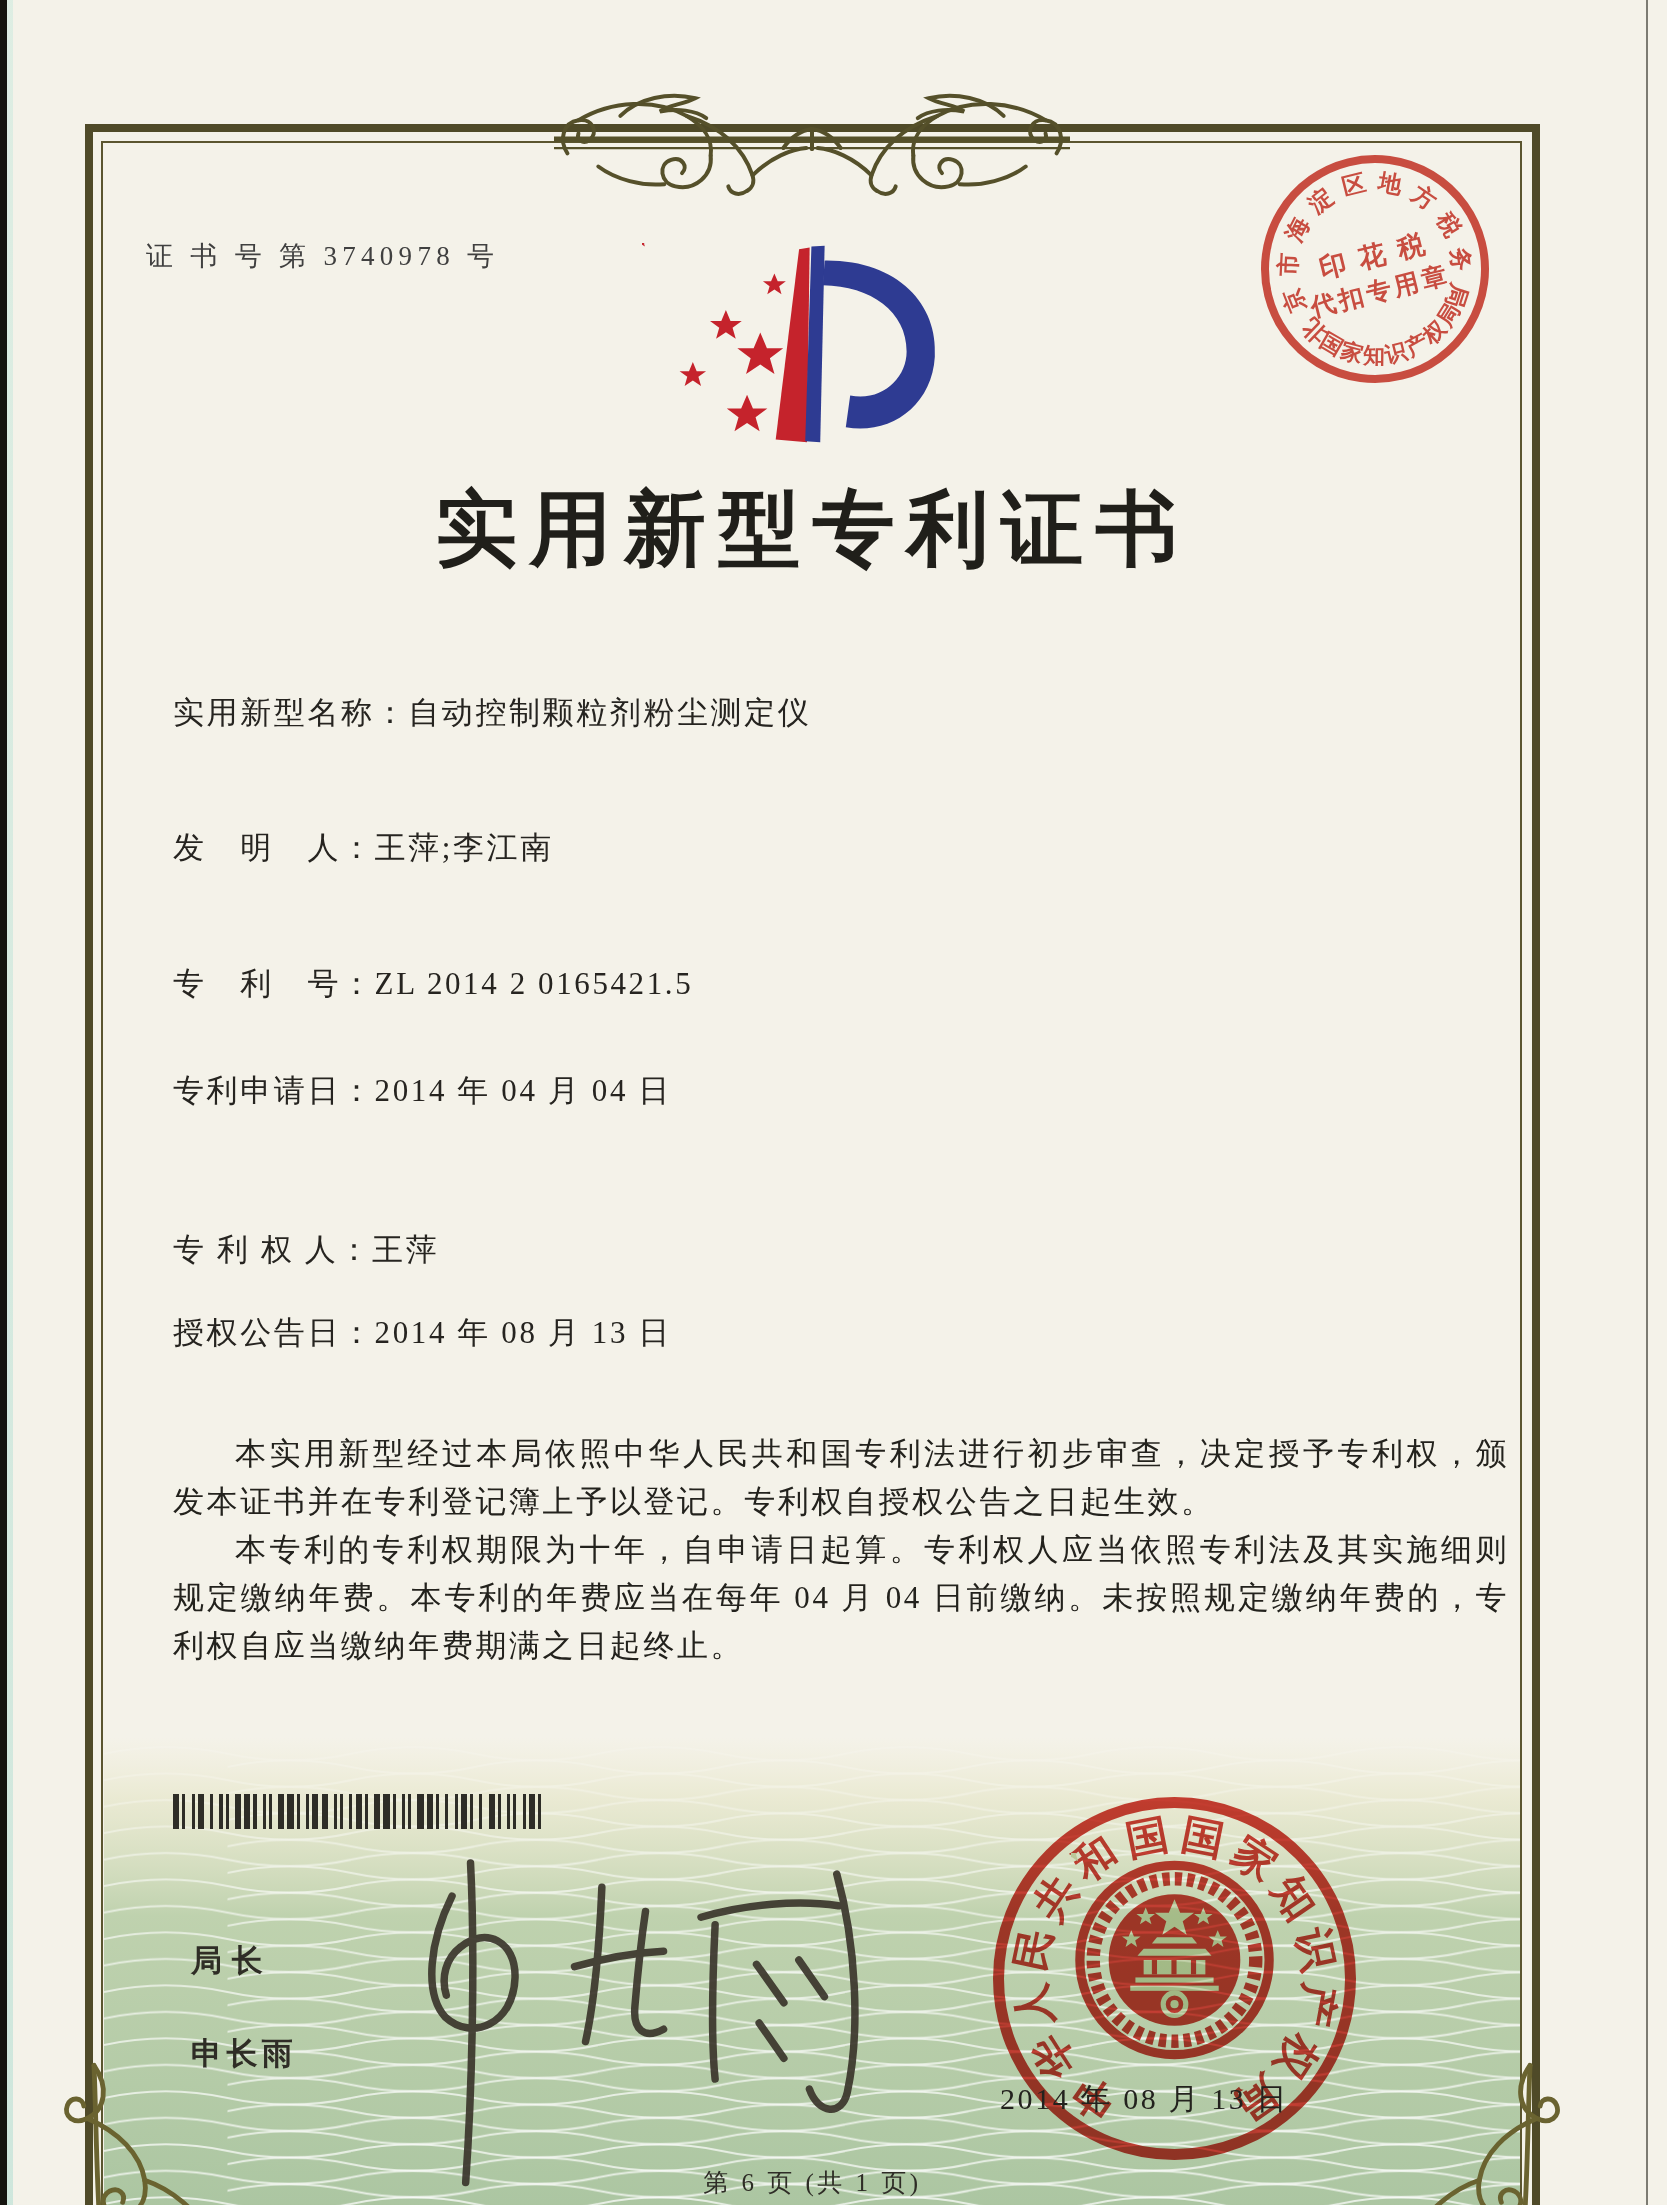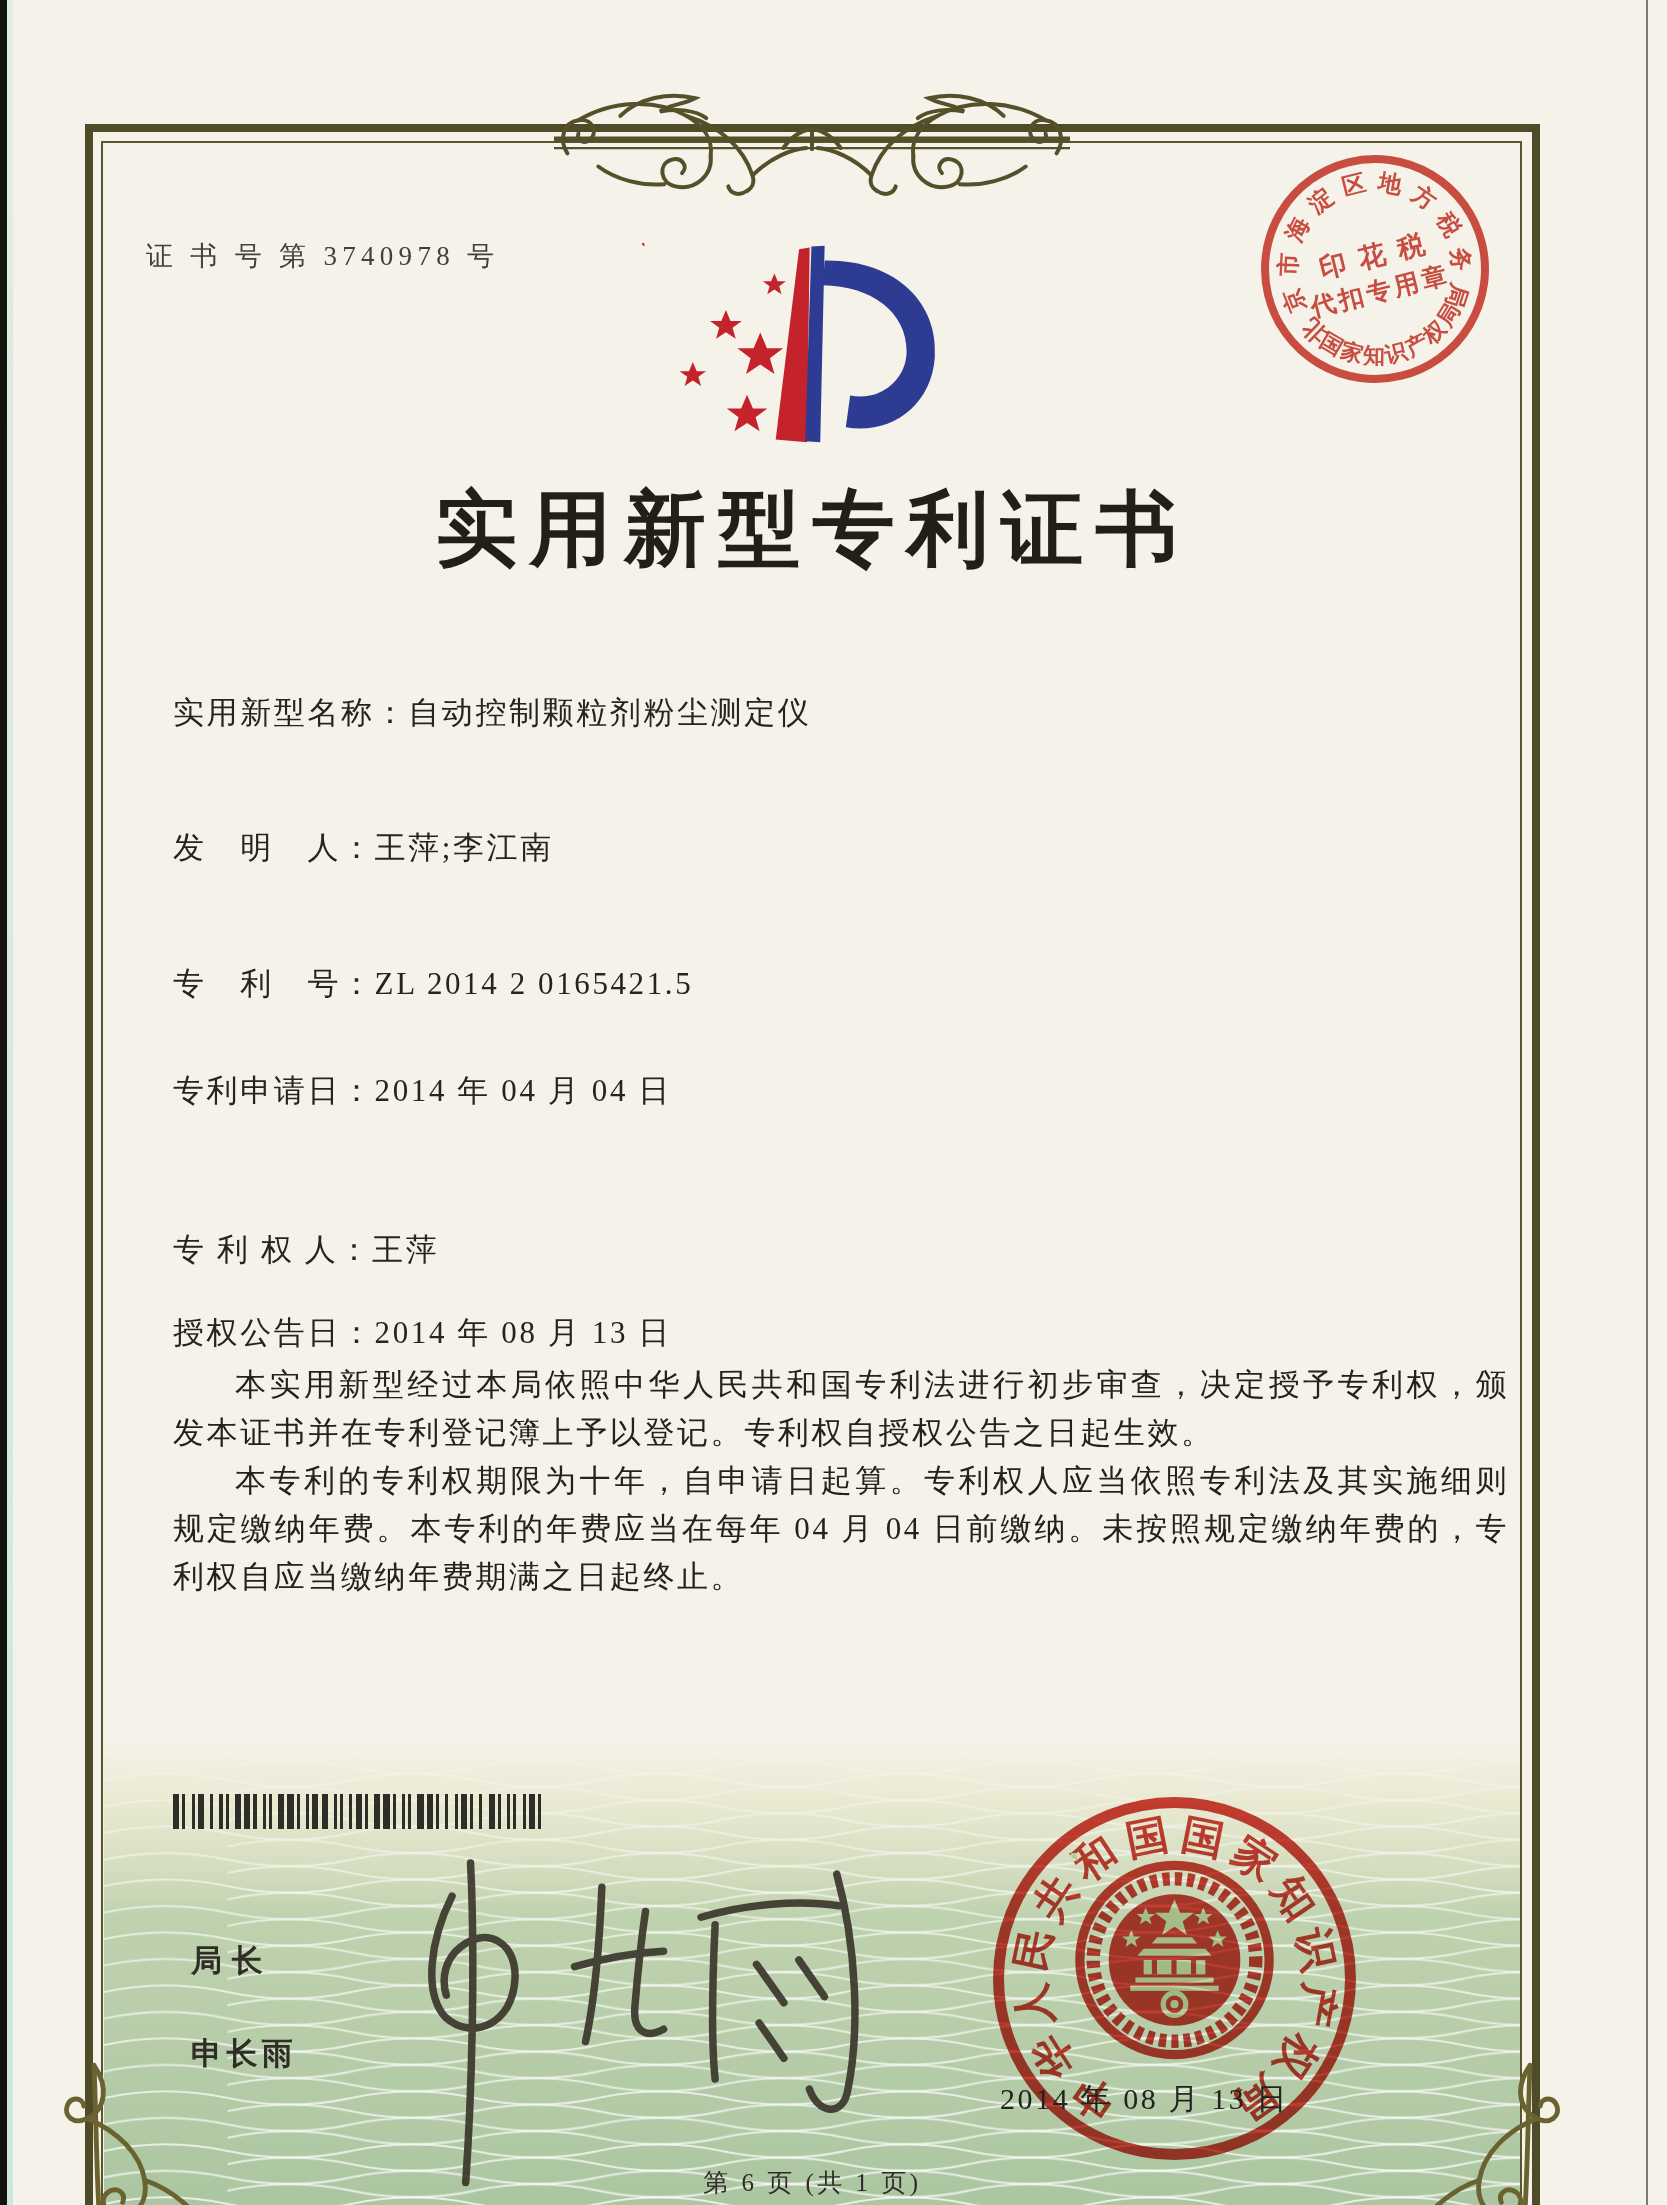--- a/index.html
+++ b/index.html
@@ -28,21 +28,21 @@
   .cert-no { position:absolute; left:146px; top:238px; font-size:27px; letter-spacing:5.3px;
              color:#404040; white-space:nowrap; }
 
   .title { position:absolute; left:85px; top:475px; width:1455px; text-align:center;
            font-size:82px; font-weight:700; letter-spacing:12.3px; color:#201f1a; }
 
   .row { position:absolute; left:173px; font-size:31px; letter-spacing:2.6px; white-space:nowrap; color:#262420; }
   .row .lbl { }
   .row .val { }
 
-  .paras { position:absolute; left:173px; top:1361px; width:1336px; font-size:31px;
+  .paras { position:absolute; left:173px; top:1430px; width:1336px; font-size:31px;
            line-height:48px; letter-spacing:2.6px; text-align:justify; color:#23221d; }
   .paras p { text-indent:2em; }
 
   .barcode { position:absolute; left:173px; top:1794px; width:423px; height:35px; display:flex; }
   .barcode i { display:block; height:100%; background:#2e2d27; }
   .barcode i.sp { background:transparent; }
 
   .director-title { position:absolute; left:191px; top:1940px; font-size:31px; letter-spacing:9.7px;
                     font-family:"Liberation Sans",sans-serif; font-weight:600; color:#2f2d26; }
   .director-name  { position:absolute; left:191px; top:2033px; font-size:31px; letter-spacing:4.4px;

